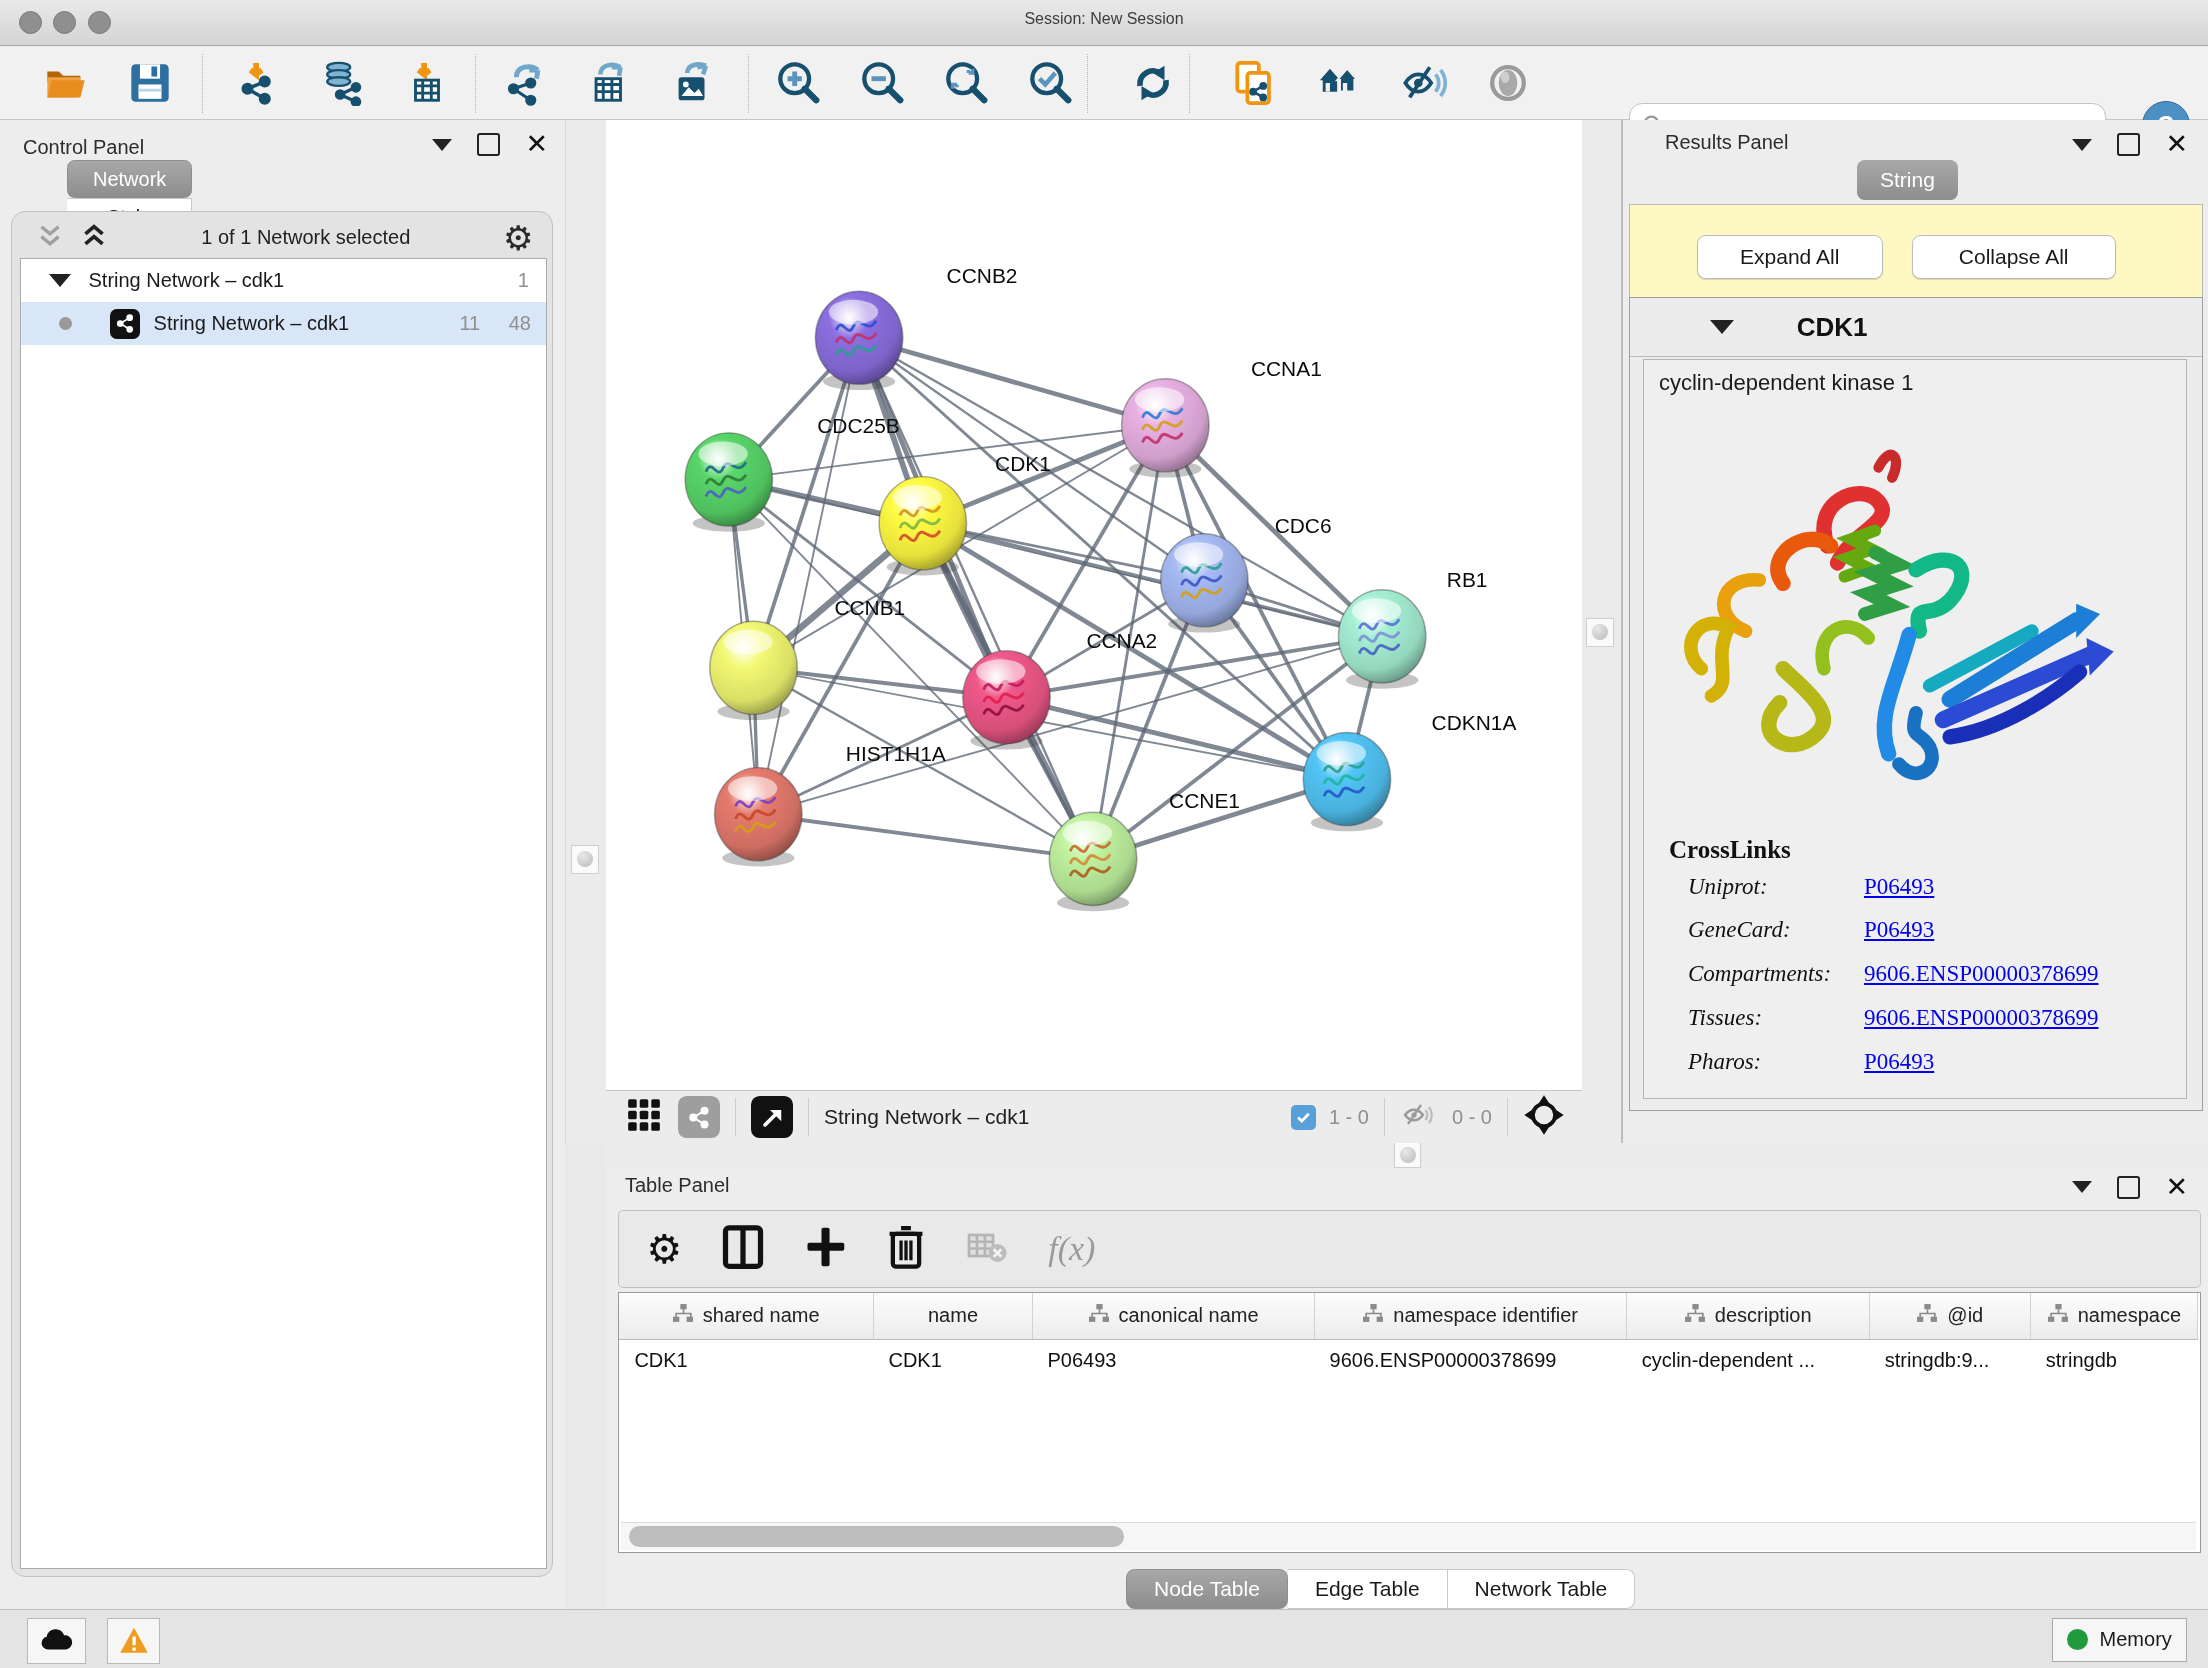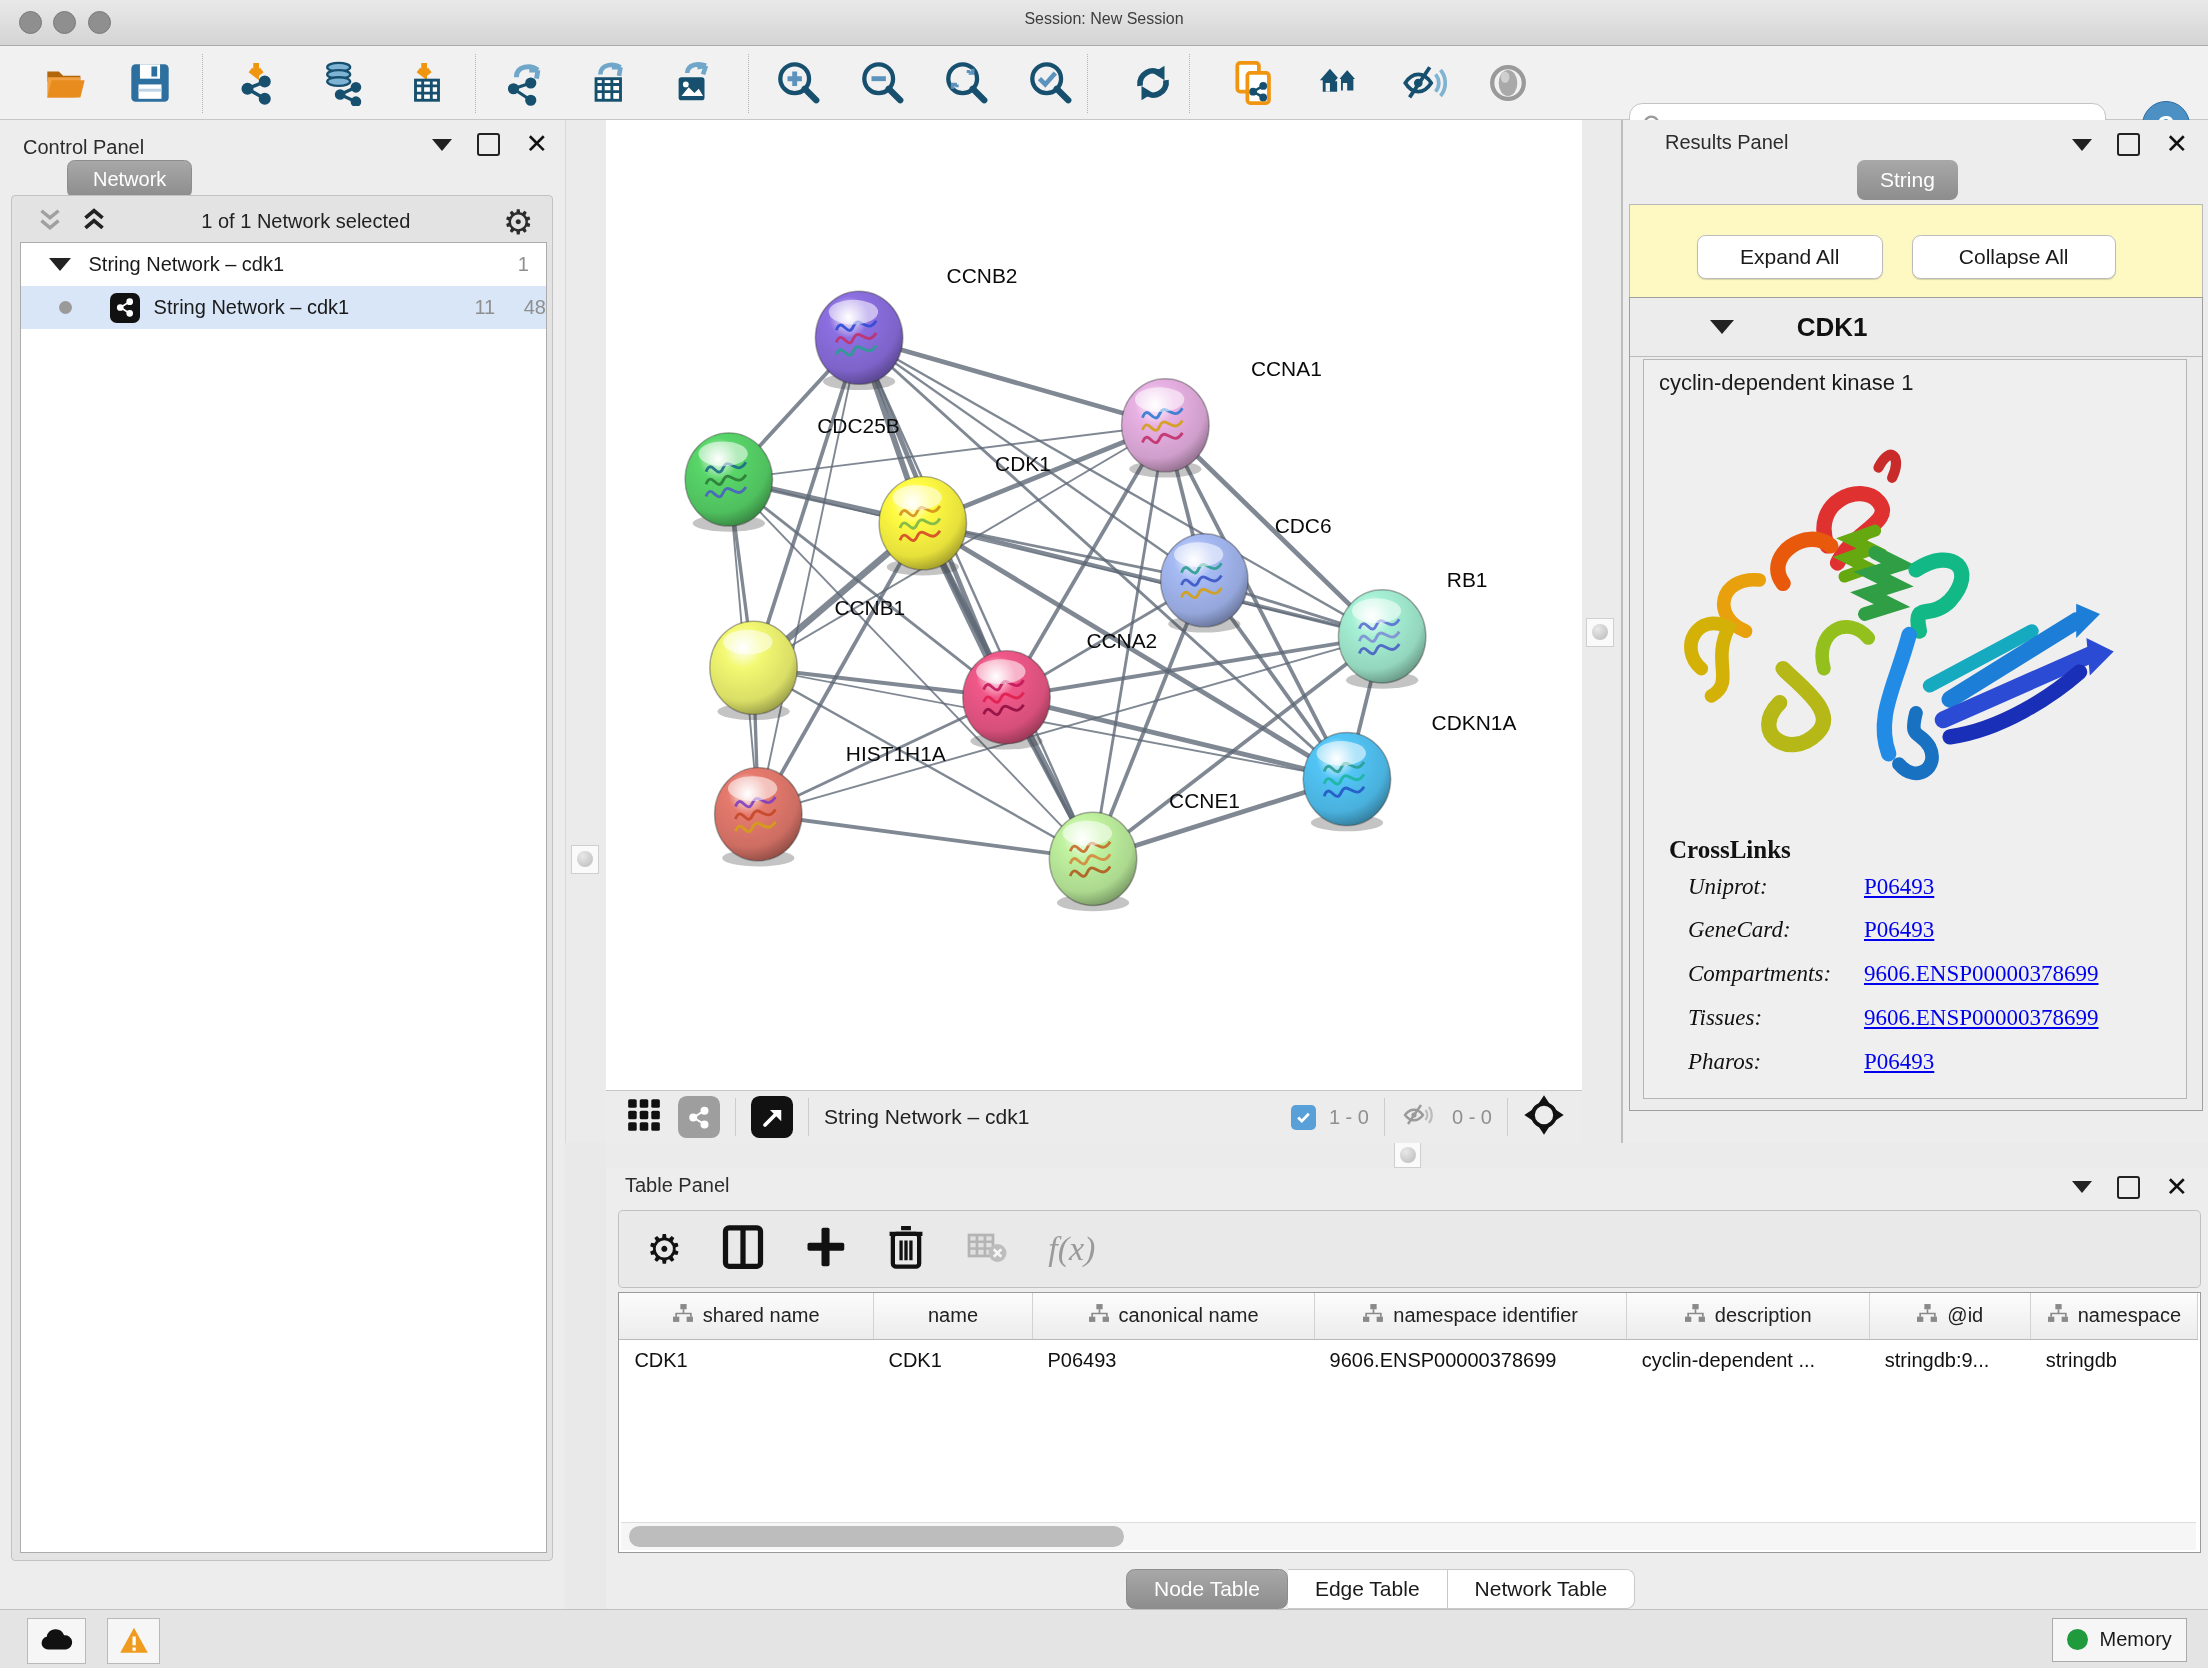--- a/index.html
+++ b/index.html
@@ -39,22 +39,22 @@
   
   .control-panel { position:absolute; left:0; top:120px; width:565px; height:1489px; background:#ededed; }
   .cp-header { position:absolute; left:23px; top:16px; }
   .cp-ctl { position:absolute; right:17px; top:13.3px; }
   .tabs-row { position:absolute; left:67px; top:40px; display:flex;flex-direction:column; }
   .tab { height:38px; padding:0 25px; display:flex; align-items:center; justify-content:center;
     font-size:20px; background:#fff; border:1px solid #c9c9c9; border-left:none; }
   .tab:first-child { border-left:1px solid #c9c9c9; border-radius:7.6px 0 0 7.6px; }
   .tab:last-child { border-radius:0 7.6px 7.6px 0; }
   .tab.active { background:linear-gradient(#a8a8a8,#8d8d8d); color:#fff; border-color:#8d8d8d; border-radius:7.6px; }
-  .cp-box { position:absolute; left:11.4px; top:75px; width:542px; height:1366px; background:#e3e3e3;
-    border:1px solid #c2c2c2; border-radius:4px; }
+  .cp-box { position:absolute; left:11.4px; top:91px; width:542px; height:1366px; background:#e3e3e3;
+    border:1px solid #c2c2c2; border-radius:14px; }
   .cp-toolbar { position:absolute; left:0; top:5.7px; width:100%; height:40px; display:flex; align-items:center; }
   .cp-toolbar .status { flex:1; text-align:center; font-size:20px; color:#222; }
   .gear { font-family:"DejaVu Sans",sans-serif; font-size:34px; color:#2b2b2b; line-height:34px; }
   .cp-list { position:absolute; left:7.6px; top:46px; width:527px; height:1311px; background:#fff;
     border:1px solid #ababab; }
   .tree-row { position:relative; height:43px; display:flex; align-items:center; font-size:20px; }
   .tree-row.selected { background:#d9e6f8; }
   .tree-count { color:#8f8f8f; }
   .share-badge { width:30px; height:30px; background:#111; border-radius:6.7px; display:flex;
     align-items:center; justify-content:center; }
@@ -382,21 +382,21 @@
                 <g fill="#fff" stroke="#fff" stroke-width="1.6">
                   <circle cx="5" cy="10" r="2.4"></circle>
                   <circle cx="14" cy="4.5" r="2.4"></circle>
                   <circle cx="14" cy="15.5" r="2.4"></circle>
                   <path d="M5 10 L14 4.5 M5 10 L14 15.5" fill="none"></path>
                 </g>
               </svg>
           </span>
           <span style="margin-left:13.3px; flex:1">String Network – cdk1</span>
           <span class="tree-count" style="margin-right:28.5px">11</span>
-          <span class="tree-count" style="">48</span>
+          <span class="tree-count" style="margin-right:15px">48</span>
         </div>
       </div>
     </div>
   </div>
 
   <div class="vsplit left">
     <div class="grip" style="left:4.8px; top:725px">
         <span class="ball"></span>
       </div>
   </div>

